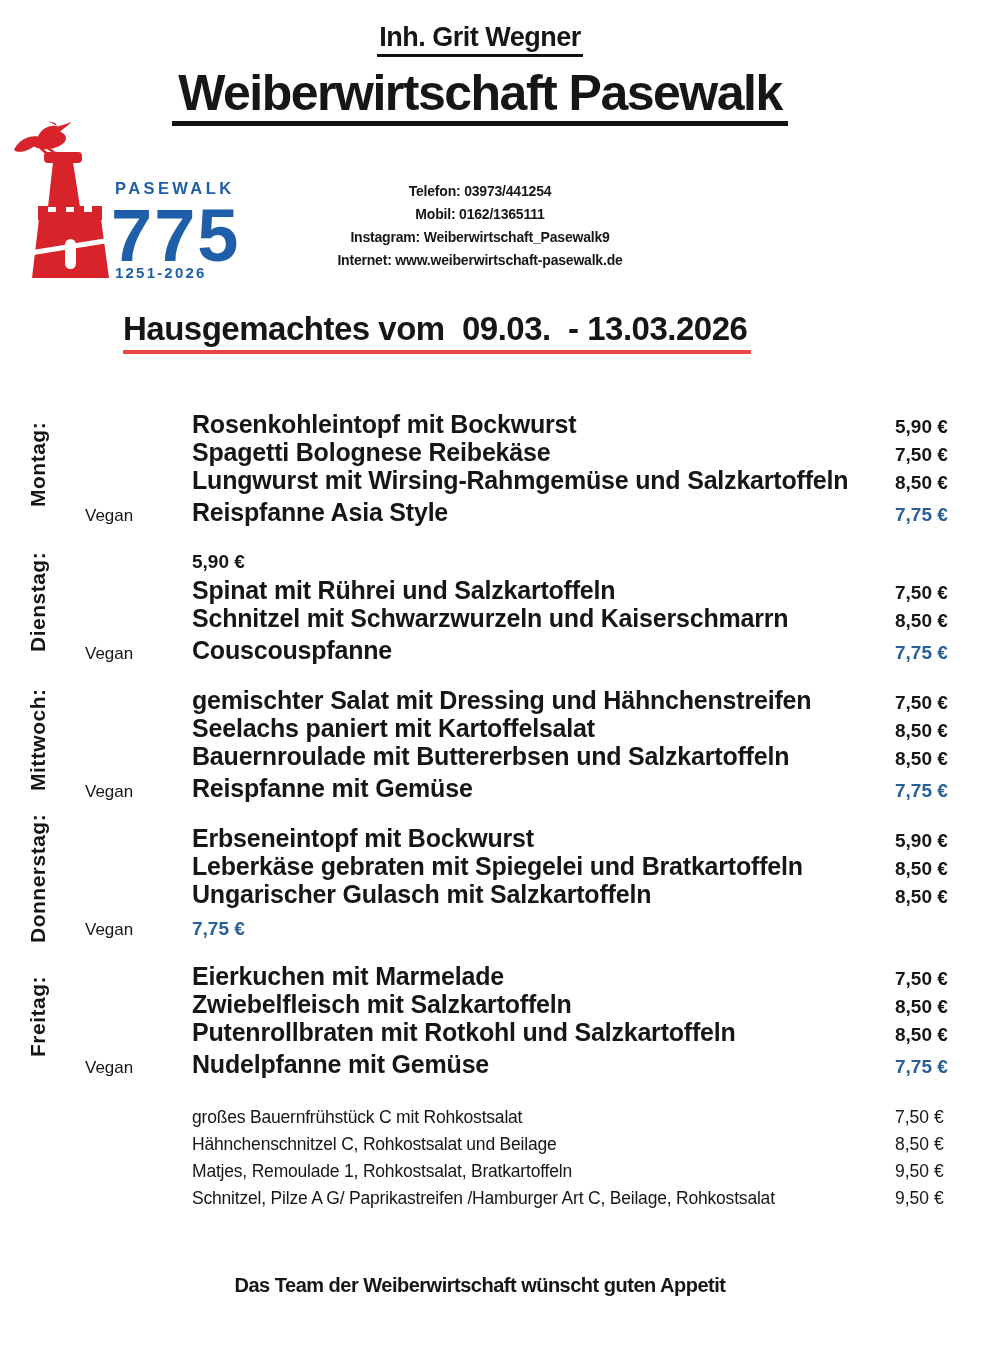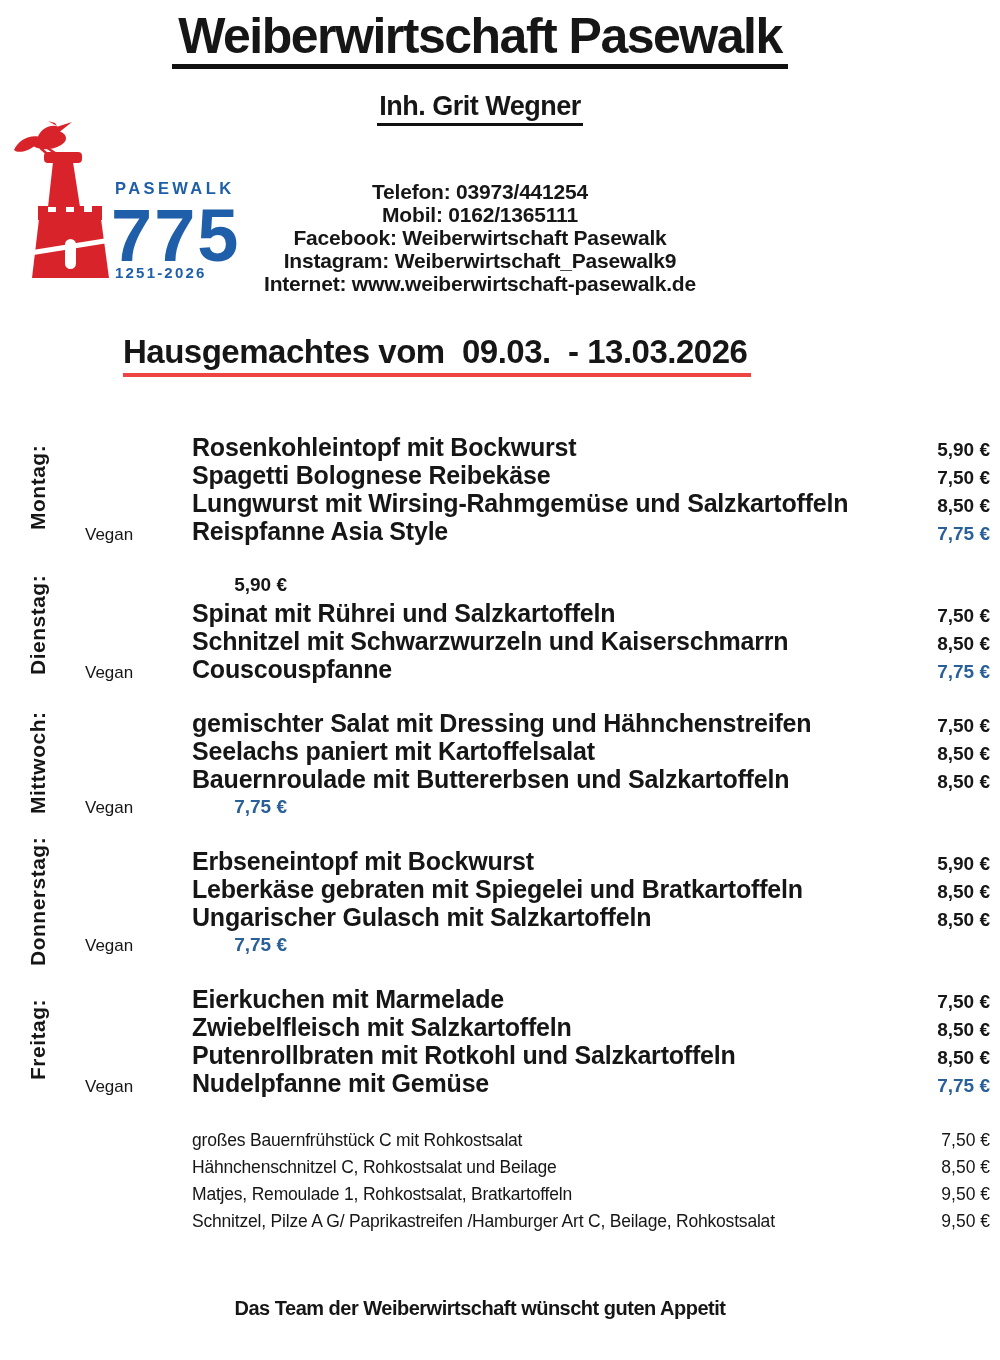--- a/index.html
+++ b/index.html
@@ -9,21 +9,21 @@
 
   
   .center-band { width:960px; text-align:center; }
   .main-title-wrap { padding-top:10px; }
   .main-title { display:inline-block; font-size:50px; font-weight:700; letter-spacing:-1.5px;
                 line-height:1.05; border-bottom:5px solid #111; padding:0 6px 1px 6px; }
   .owner-wrap { margin-top:22px; }
   .owner { display:inline-block; font-size:27px; font-weight:700; letter-spacing:-0.5px;
            border-bottom:3px solid #111; padding:0 2px 1px 2px; }
 
-  .contact { margin-top:54px; font-size:21px; font-weight:700; line-height:23px; letter-spacing:-0.2px; }
+  .contact { margin-top:54px; font-size:14px; font-weight:700; line-height:23px; letter-spacing:-0.2px; }
 
   
   .logo { position:absolute; left:8px; top:120px; width:235px; height:165px; }
   .logo svg { display:block; width:100%; height:100%; }
   .logo text { font-family:"Liberation Sans","DejaVu Sans",sans-serif; }
 
   
   .week-heading-wrap { margin-top:38px; margin-left:123px; }
   .week-heading { display:inline-block; font-size:33px; font-weight:700; letter-spacing:-0.5px;
                   white-space:pre; border-bottom:4px solid #ef4444; padding:0 4px 2px 0; }
@@ -31,42 +31,42 @@
   
   .menu { margin-top:56px; padding-left:15px; padding-right:10px; }
   .day-block { position:relative; margin-bottom:26px; }
   .day-label { position:absolute; left:0; top:0; bottom:4px; width:46px;
                display:flex; align-items:center; justify-content:center;
                writing-mode:vertical-rl; transform:rotate(180deg);
                font-weight:700; font-size:21px; letter-spacing:0.5px; }
   .row { display:flex; align-items:baseline; height:28px; line-height:28px; }
   .gutter { width:177px; flex:0 0 177px; padding-left:70px; font-size:17px; font-weight:400; }
   .dish { flex:1; font-weight:700; font-size:25px; letter-spacing:-0.2px; white-space:nowrap; }
-  .price { flex:0 0 95px; width:95px; text-align:right; font-weight:700; font-size:19px; }
-  .row.vegan .price { color:var(--vegan-price-color,#2a6099); }
+  .price { flex:0 0 95px; width:95px; text-align:left; font-weight:700; font-size:19px; }
+  .row.vegan .price { color:var(--vegan-price-color,#2a6099);margin-top:7px; }
 
   .extras { margin-top:30px; }
   .extras .row { height:27px; line-height:27px; }
   .extras .dish { font-weight:400; font-size:17.5px; }
   .extras .price { font-weight:400; font-size:17.5px; }
 
   
   .footer { margin-top:62px; width:960px; text-align:center;
             font-size:20px; font-weight:700; letter-spacing:-0.5px; }
 </style>
 </head>
 <body>
 
 <div class="page">
 
+  <div class="center-band owner-wrap">
+    <span class="owner">Inh. Grit Wegner</span>
+  </div>
   <div class="center-band main-title-wrap">
     <span class="main-title">Weiberwirtschaft Pasewalk</span>
-  </div>
-  <div class="center-band owner-wrap">
-    <span class="owner">Inh. Grit Wegner</span>
   </div>
 
   <div class="logo">
     <svg viewBox="0 0 235 165">
 
       <g>
         <path d="M6,30 C10,21 20,15 30,16.5 C33,9 42,4 50,6.5 L64,2 L52,11.5 C58,13.5 60.5,19.5 55,23.5 C47,30.5 33,30.5 26,26.5 C20,31 10,34 6,30 Z" style="fill:var(--logo-red,#d8232a)"></path>
         <path d="M38,27 L53,37 M33,28.5 L45,39" style="stroke:var(--logo-red,#d8232a);stroke-width:2.4;fill:none;stroke-linecap:round"></path>
         <path d="M49,6 L40,1 L47,3 Z" style="fill:var(--logo-red,#d8232a)"></path>
       </g>
@@ -82,21 +82,20 @@
 
       <text x="107" y="74" font-size="16.5" font-weight="700" letter-spacing="3.4" style="fill:var(--logo-blue,#1f5ea8)">PASEWALK</text>
       <text x="103" y="141" font-size="74" font-weight="700" letter-spacing="2" style="fill:var(--logo-blue,#1f5ea8)">775</text>
       <text x="107" y="158" font-size="15" font-weight="700" letter-spacing="2.2" style="fill:var(--logo-blue,#1f5ea8)">1251-2026</text>
     </svg>
   </div>
 
   <div class="center-band contact">
     <div>Telefon: 03973/441254</div>
     <div>Mobil: 0162/1365111</div>
-    <div>Facebook: Weiberwirtschaft Pasewalk</div>
     <div>Instagram: Weiberwirtschaft_Pasewalk9</div>
     <div>Internet: www.weiberwirtschaft-pasewalk.de</div>
   </div>
 
   <div class="week-heading-wrap">
     <span class="week-heading">Hausgemachtes vom  09.03.  - 13.03.2026</span>
   </div>
 
   <div class="menu">
 
@@ -159,20 +158,21 @@
         <div class="dish">Seelachs paniert mit Kartoffelsalat</div>
         <div class="price">8,50 €</div>
       </div>
       <div class="row">
         <div class="gutter"></div>
         <div class="dish">Bauernroulade mit Buttererbsen und Salzkartoffeln</div>
         <div class="price">8,50 €</div>
       </div>
       <div class="row vegan">
         <div class="gutter">Vegan</div>
+        <div class="dish">Reispfanne mit Gemüse</div>
         <div class="price">7,75 €</div>
       </div>
     </div>
 
     <div class="day-block">
       <div class="day-label">Donnerstag:</div>
       <div class="row">
         <div class="gutter"></div>
         <div class="dish">Erbseneintopf mit Bockwurst</div>
         <div class="price">5,90 €</div>

